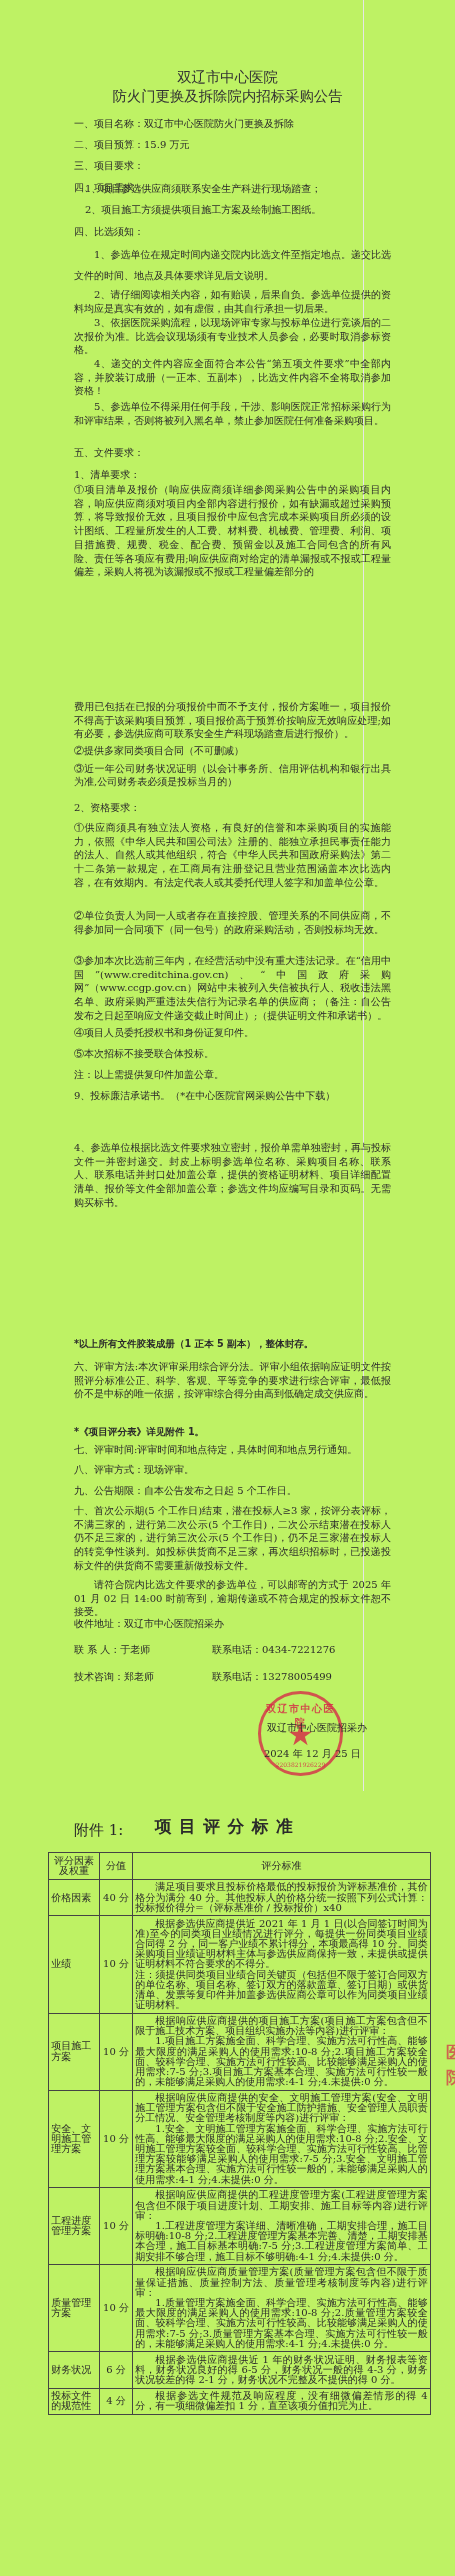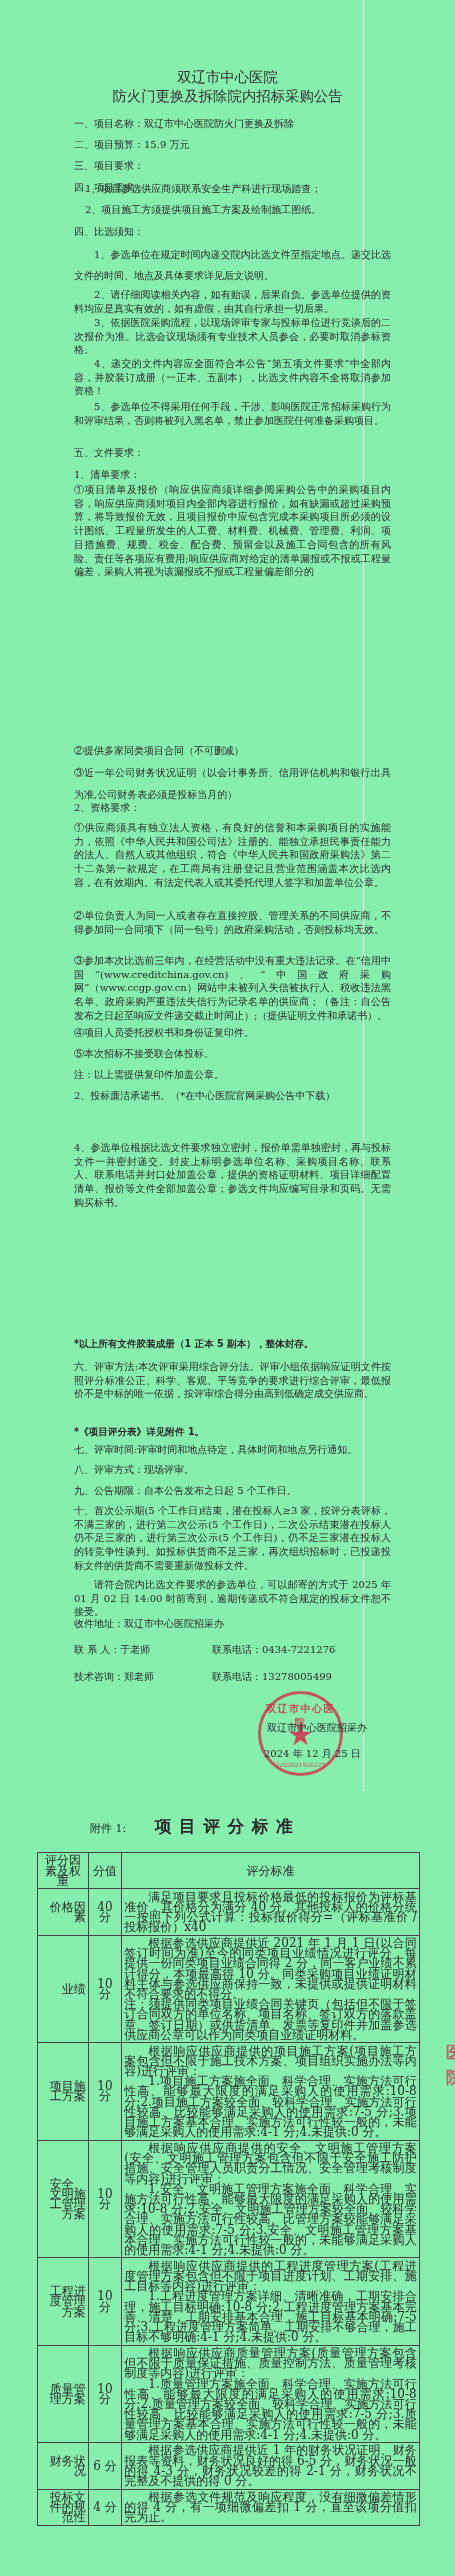--- a/index.html
+++ b/index.html
@@ -1,21 +1,21 @@
 <!DOCTYPE html>
 <html style="font-size:12px"><head>
 <meta charset="utf-8">
 <style>
   * { box-sizing: border-box; margin: 0; padding: 0; }
   html, body { width: 455px; background: #f4f4f2; }
   body { font-family: "DejaVu Serif", "Liberation Serif", serif; color: #2a2a2a; }
   .page {
     position: relative;
     width: 455px;
-    background: #86efac;
+    background: #bef264;
     overflow: hidden;
   }
   .page1 { height: 1791px; }
   .page2 { height: 785px; }
   .scan-line {
     position: absolute; top: 0; bottom: 0; width: 0.8px; background: #e6e6e6;
   }
   .title { position: absolute; top: 68px; left: 0; width: 455px; text-align: center; font-size: 14.4px; line-height: 19px; color: #333; }
   .line { position: absolute; left: 74px; width: 317px; font-size: 10px; line-height: 13.7px; }
   .ind { text-indent: 2em; }
@@ -26,31 +26,31 @@
   .stamp {
     position: absolute; left: 258px; top: 1691px; width: 85px; height: 85px;
     border: 3px solid rgba(214, 40, 70, 0.78); border-radius: 50%;
     color: rgba(214, 40, 70, 0.82);
   }
   .stamp .ring-text { position: absolute; top: 4.6px; left: 0; width: 100%; text-align: center; font-size: 16.7px; font-weight: bold; letter-spacing: 1.5px; font-family: "DejaVu Sans", sans-serif; }
   .stamp .star { position: absolute; top: 26px; left: 0; width: 100%; text-align: center; font-size: 30px; line-height: 30px; }
   .stamp .code { position: absolute; bottom: 4.6px; left: 0; width: 100%; text-align: center; font-size: 6px; }
   .sign { position: absolute; left: 267px; font-size: 10px; line-height: 13.7px; }
   
-  .attach-label { position: absolute; left: 90px; top: 36px; font-size: 11px; text-align: center; }
+  .attach-label { position: absolute; left: 74px; top: 36px; font-size: 15px; text-align: center; }
   .table-title { position: absolute; left: 0; width: 455px; top: 30px; text-align: center; font-size: 16.7px; letter-spacing: 7.6px; font-weight: bold; }
   table.score {
-    position: absolute; left: 37px; top: 72px; width: 383px;
-    border-collapse: collapse; font-size: 12px; line-height: 10.2px;
+    position: absolute; left: 48px; top: 72px; width: 383px;
+    border-collapse: collapse; font-size: 10px; line-height: 10.2px;
   }
   table.score td, table.score th {
     border: 0.8px solid #444; padding: 2.3px 2.3px; vertical-align: middle; font-weight: normal;
   }
   table.score th { text-align: center; height: 27px; }
-  table.score td.factor { width: 51px; text-align: right; }
+  table.score td.factor { width: 51px; text-align: left; }
   table.score td.pts { width: 33px; text-align: center; }
   table.score td.std { text-align: justify; }
   .std p { text-indent: 2em; }
   .std p.noind { text-indent: 0; }
   .red-edge { position: absolute; right: 0; width: 9px; color: rgba(214,40,70,0.7); font-size: 16.7px; font-weight: bold; }
 </style>
 </head>
 <body>
 
 <div class="page page1">
@@ -72,30 +72,31 @@
   <div class="para ind" style="top:245px; line-height:20.5px">1、参选单位在规定时间内递交院内比选文件至指定地点。递交比选文件的时间、地点及具体要求详见后文说明。</div>
   <div class="para ind" style="top:288px">2、请仔细阅读相关内容，如有贻误，后果自负。参选单位提供的资料均应是真实有效的，如有虚假，由其自行承担一切后果。</div>
   <div class="para ind" style="top:316px">3、依据医院采购流程，以现场评审专家与投标单位进行竞谈后的二次报价为准。比选会议现场须有专业技术人员参会，必要时取消参标资格。</div>
   <div class="para ind" style="top:357px">4、递交的文件内容应全面符合本公告“第五项文件要求”中全部内容，并胶装订成册（一正本、五副本），比选文件内容不全将取消参加资格！</div>
   <div class="para ind" style="top:400px">5、参选单位不得采用任何手段，干涉、影响医院正常招标采购行为和评审结果，否则将被列入黑名单，禁止参加医院任何准备采购项目。</div>
 
   <div class="line" style="top:446px">五、文件要求：</div>
   <div class="line" style="top:468px">1、清单要求：</div>
   <div class="para" style="top:483px">①项目清单及报价（响应供应商须详细参阅采购公告中的采购项目内容，响应供应商须对项目内全部内容进行报价，如有缺漏或超过采购预算，将导致报价无效，且项目报价中应包含完成本采购项目所必须的设计图纸、工程量所发生的人工费、材料费、机械费、管理费、利润、项目措施费、规费、税金、配合费、预留金以及施工合同包含的所有风险、责任等各项应有费用;响应供应商对给定的清单漏报或不报或工程量偏差，采购人将视为该漏报或不报或工程量偏差部分的</div>
 
+  <div class="para" style="top:700px">费用已包括在已报的分项报价中而不予支付，报价方案唯一，项目报价不得高于该采购项目预算，项目报价高于预算价按响应无效响应处理;如有必要，参选供应商可联系安全生产科现场踏查后进行报价）。</div>
   <div class="line" style="top:744px">②提供多家同类项目合同（不可删减）</div>
-  <div class="para" style="top:762px; line-height:22px">③近一年公司财务状况证明（以会计事务所、信用评估机构和银行出具为准,公司财务表必须是投标当月的）</div>
+  <div class="para" style="top:762px; line-height:13px">③近一年公司财务状况证明（以会计事务所、信用评估机构和银行出具为准,公司财务表必须是投标当月的）</div>
   <div class="line" style="top:801px">2、资格要求：</div>
   <div class="para" style="top:821px">①供应商须具有独立法人资格，有良好的信誉和本采购项目的实施能力，依照《中华人民共和国公司法》注册的、能独立承担民事责任能力的法人、自然人或其他组织，符合《中华人民共和国政府采购法》第二十二条第一款规定，在工商局有注册登记且营业范围涵盖本次比选内容，在有效期内。有法定代表人或其委托代理人签字和加盖单位公章。</div>
   <div class="para" style="top:954px">③参加本次比选前三年内，在经营活动中没有重大违法记录。在“信用中国”(www.creditchina.gov.cn)、“中国政府采购网”（www.ccgp.gov.cn）网站中未被列入失信被执行人、税收违法黑名单、政府采购严重违法失信行为记录名单的供应商；（备注：自公告发布之日起至响应文件递交截止时间止）;（提供证明文件和承诺书）。</div>
   <div class="para" style="top:909px">②单位负责人为同一人或者存在直接控股、管理关系的不同供应商，不得参加同一合同项下（同一包号）的政府采购活动，否则投标均无效。</div>
   <div class="line" style="top:1026px">④项目人员委托授权书和身份证复印件。</div>
   <div class="line" style="top:1047px">⑤本次招标不接受联合体投标。</div>
   <div class="line" style="top:1068px">注：以上需提供复印件加盖公章。</div>
-  <div class="line" style="top:1089px">2、投标廉洁承诺书。（*在中心医院官网采购公告中下载）</div>
+  <div class="line" style="top:1089px">9、投标廉洁承诺书。（*在中心医院官网采购公告中下载）</div>
   <div class="para" style="top:1141px">4、参选单位根据比选文件要求独立密封，报价单需单独密封，再与投标文件一并密封递交。封皮上标明参选单位名称、采购项目名称、联系人、联系电话并封口处加盖公章，提供的资格证明材料、项目详细配置清单、报价等文件全部加盖公章；参选文件均应编写目录和页码。无需购买标书。</div>
 
   <div class="line bold" style="top:1337px">*以上所有文件胶装成册（1 正本 5 副本），整体封存。</div>
   <div class="para" style="top:1360px">六、评审方法:本次评审采用综合评分法。评审小组依据响应证明文件按照评分标准公正、科学、客观、平等竞争的要求进行综合评审，最低报价不是中标的唯一依据，按评审综合得分由高到低确定成交供应商。</div>
   <div class="line bold" style="top:1425px">*《项目评分表》详见附件 1。</div>
   <div class="line" style="top:1443px">七、评审时间:评审时间和地点待定，具体时间和地点另行通知。</div>
   <div class="line" style="top:1463px">八、评审方式：现场评审。</div>
   <div class="line" style="top:1484px">九、公告期限：自本公告发布之日起 5 个工作日。</div>
   <div class="para" style="top:1504px">十、首次公示期(5 个工作日)结束，潜在投标人≥3 家，按评分表评标，不满三家的，进行第二次公示(5 个工作日)，二次公示结束潜在投标人仍不足三家的，进行第三次公示(5 个工作日)，仍不足三家潜在投标人的转竞争性谈判。如投标供货商不足三家，再次组织招标时，已投递投标文件的供货商不需要重新做投标文件。</div>
   <div class="para ind" style="top:1578px">请符合院内比选文件要求的参选单位，可以邮寄的方式于 2025 年 01 月 02 日 14:00 时前寄到，逾期传递或不符合规定的投标文件恕不接受。</div>

